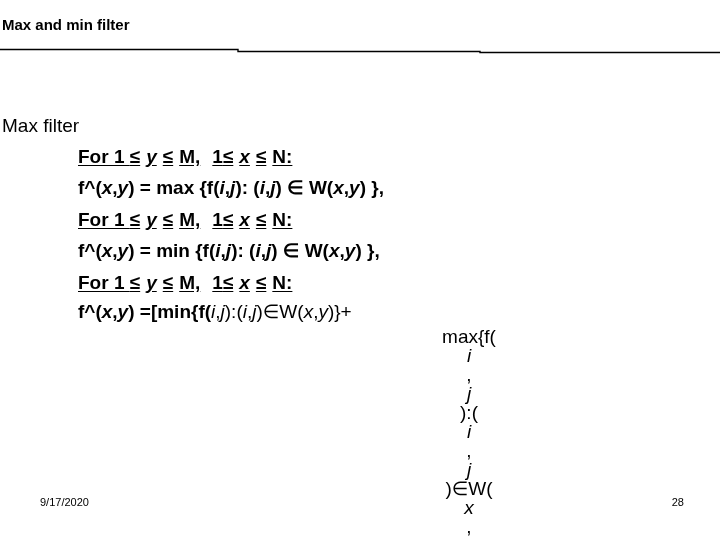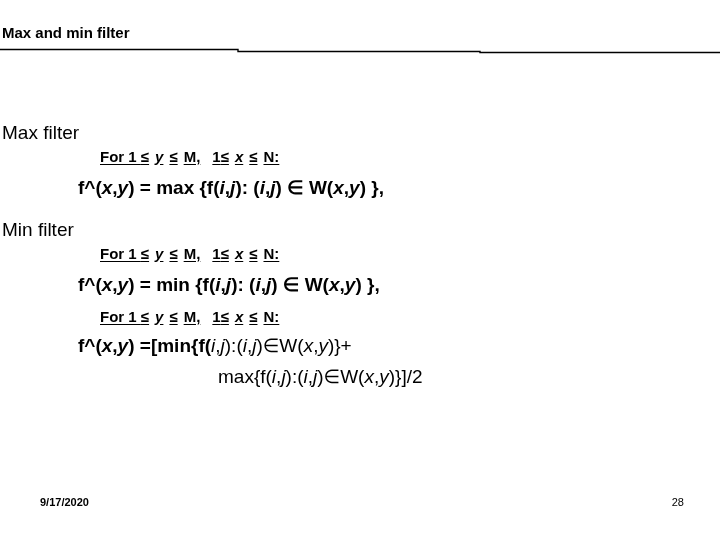--- a/index.html
+++ b/index.html
@@ -13,21 +13,21 @@
     font-family: "Liberation Sans", sans-serif;
     color: #000000;
     overflow: hidden;
     position: relative;
   }
 
   
   #slide-title {
     position: absolute;
     left: 2px;
-    top: 24px;
+    top: 16px;
     font-size: 15px;
     font-weight: bold;
     letter-spacing: 0px;
     line-height: 18px;
     white-space: nowrap;
   }
 
   
   #title-divider {
     position: absolute;
@@ -50,28 +50,28 @@
     line-height: 1.0;
   }
 
   
   .l1 {
     font-size: 19px;
     font-weight: normal;
     margin-left: 2px;
     height: 34px;
     display: flex;
-    align-items: flex-end;
+    align-items: center;
   }
 
   
   .l2-for {
-    font-size: 15px;
-    font-weight: bold;
-    margin-left: 100px;
+    font-size: 19px;
+    font-weight: bold;
+    margin-left: 78px;
     height: 28px;
     display: flex;
     align-items: center;
   }
   .l2-for .u {
     text-decoration: underline;
     text-underline-offset: 2px;
   }
 
   
@@ -88,35 +88,36 @@
   .l2-eq-reg {
     font-size: 19px;
     font-weight: normal;
     margin-left: 78px;
     height: 31px;
     display: flex;
     align-items: center;
   }
   .l2-eq-reg.indent2 {
     margin-left: 218px;
+    flex-direction: column;
   }
   .l2-eq-reg .bold {
     font-weight: bold;
   }
 
   .it { font-style: italic; }
   .sp { display: inline-block; width: 6px; }
 
   
   #footer-date {
     position: absolute;
     left: 40px;
     top: 496px;
     font-size: 11px;
-    font-weight: bold;
+    font-weight: normal;
     white-space: nowrap;
   }
   #footer-page {
     position: absolute;
     right: 36px;
     top: 496px;
     font-size: 11px;
     font-weight: normal;
     white-space: nowrap;
     text-align: right;
@@ -156,23 +157,20 @@
       <span class="it">i</span>
       <span>, </span>
       <span class="it">j</span>
       <span>) ∈ W(</span>
       <span class="it">x</span>
       <span>, </span>
       <span class="it">y</span>
       <span>) },</span>
   </div>
 
-  <div class="line l1">
-    <span>Min filter</span>
-  </div>
 
   <div class="line l2-for">
     <span class="u">
       <span>For 1 </span><span>≤</span><span class="sp"></span><span class="it">y</span><span class="sp"></span><span>≤</span><span class="sp"></span><span>M,</span><span class="sp"></span><span class="sp"></span><span>1</span><span>≤</span><span class="sp"></span><span class="it">x</span><span class="sp"></span><span>≤</span><span class="sp"></span><span>N:</span>
     </span>
   </div>
 
   <div class="line l2-eq">
     <span>f^(</span>
       <span class="it">x</span>

